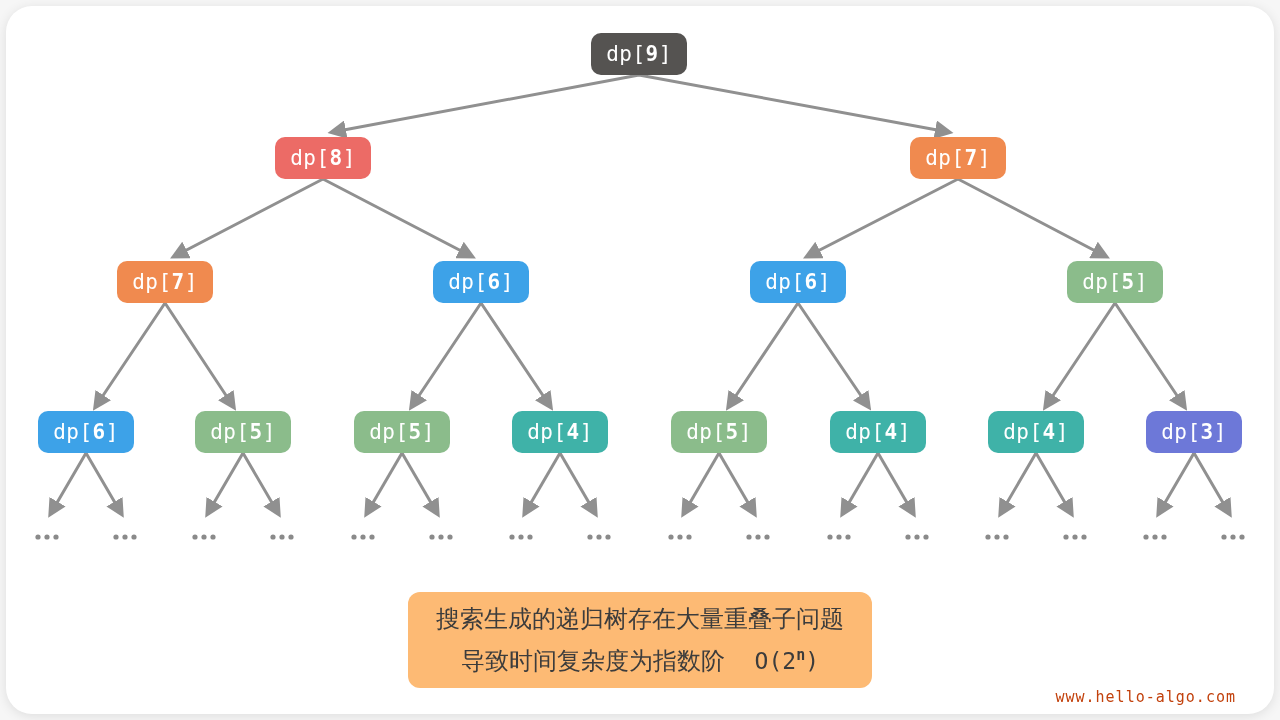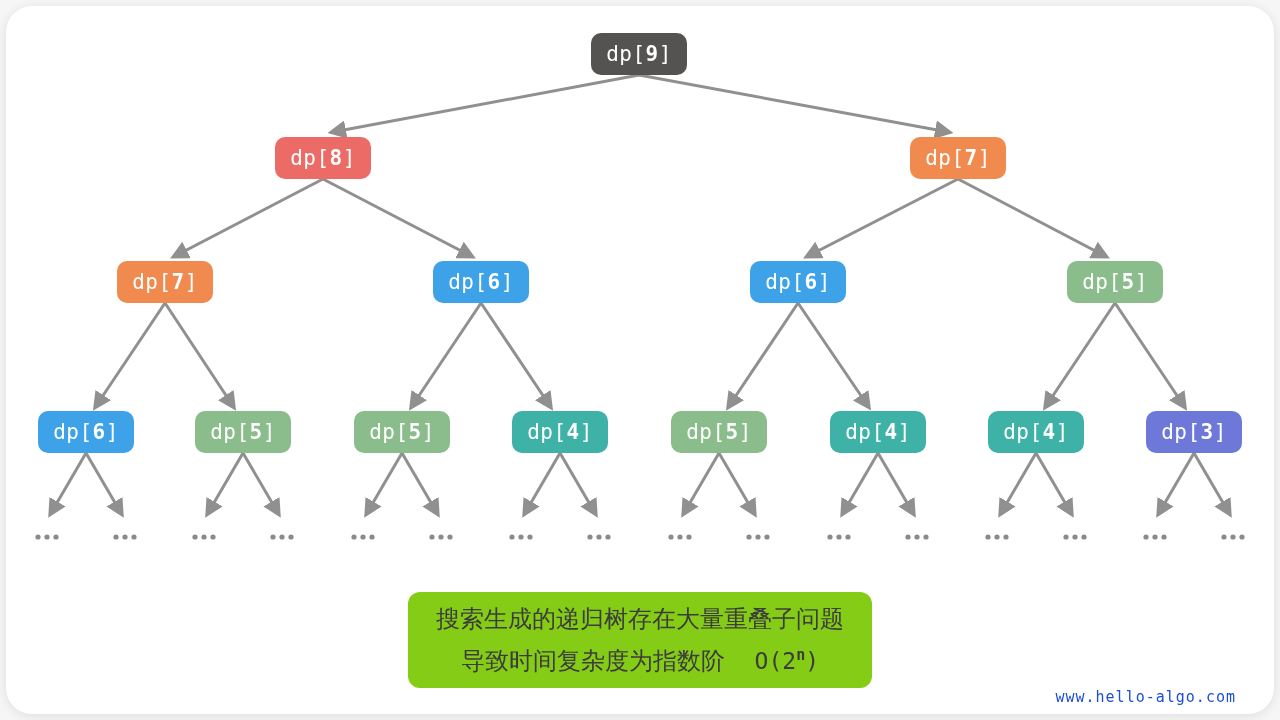--- a/index.html
+++ b/index.html
@@ -224,19 +224,19 @@
         <span class="ix">4</span>
         <span>]</span>
       </div>
       <div class="node" style="left: 1146px; top: 411px; background: rgb(109, 120, 216); color: rgb(255, 255, 255);">
         <span>dp[</span>
         <span class="ix">3</span>
         <span>]</span>
       </div>
     </div>
 
-  <div class="caption" style="background: #84cc16; color: rgb(60, 60, 60);">
+  <div class="caption" style="background: #fdba74; color: rgb(60, 60, 60);">
     <div>搜索生成的递归树存在大量重叠子问题</div>
     <div><span>导致时间复杂度为指数阶 </span><span class="math"><span>O(2</span><sup>n</sup><span>)</span></span></div>
   </div>
 
-  <div class="watermark" style="color: #1d4ed8;">www.hello-algo.com</div>
+  <div class="watermark" style="color: #c2410c;">www.hello-algo.com</div>
 </div>
 
 </body></html>

